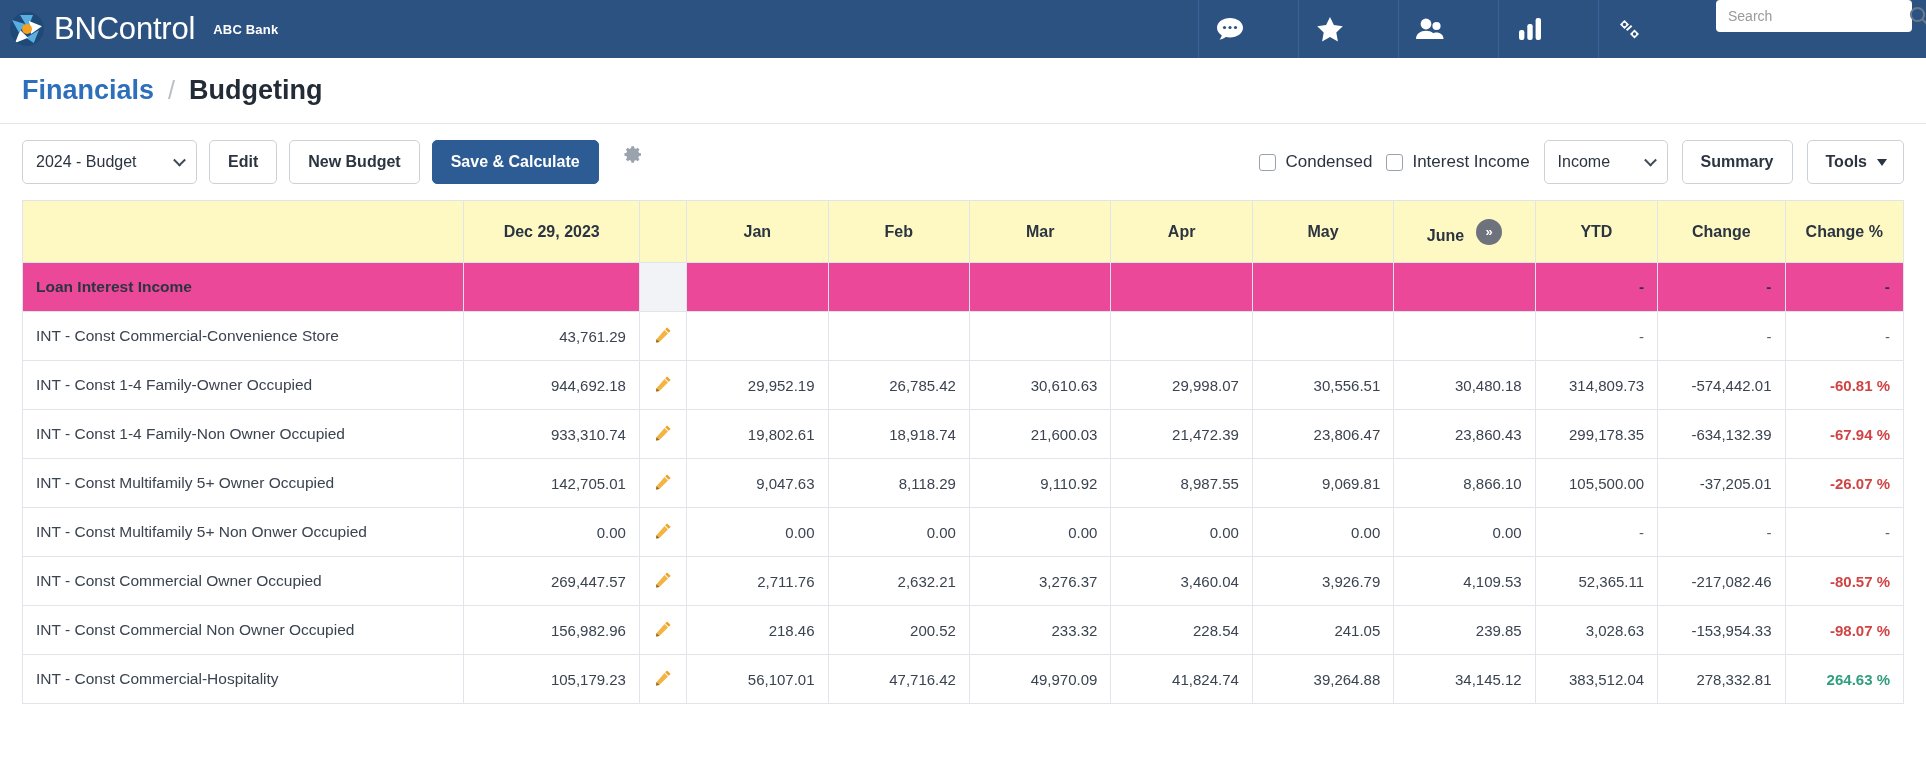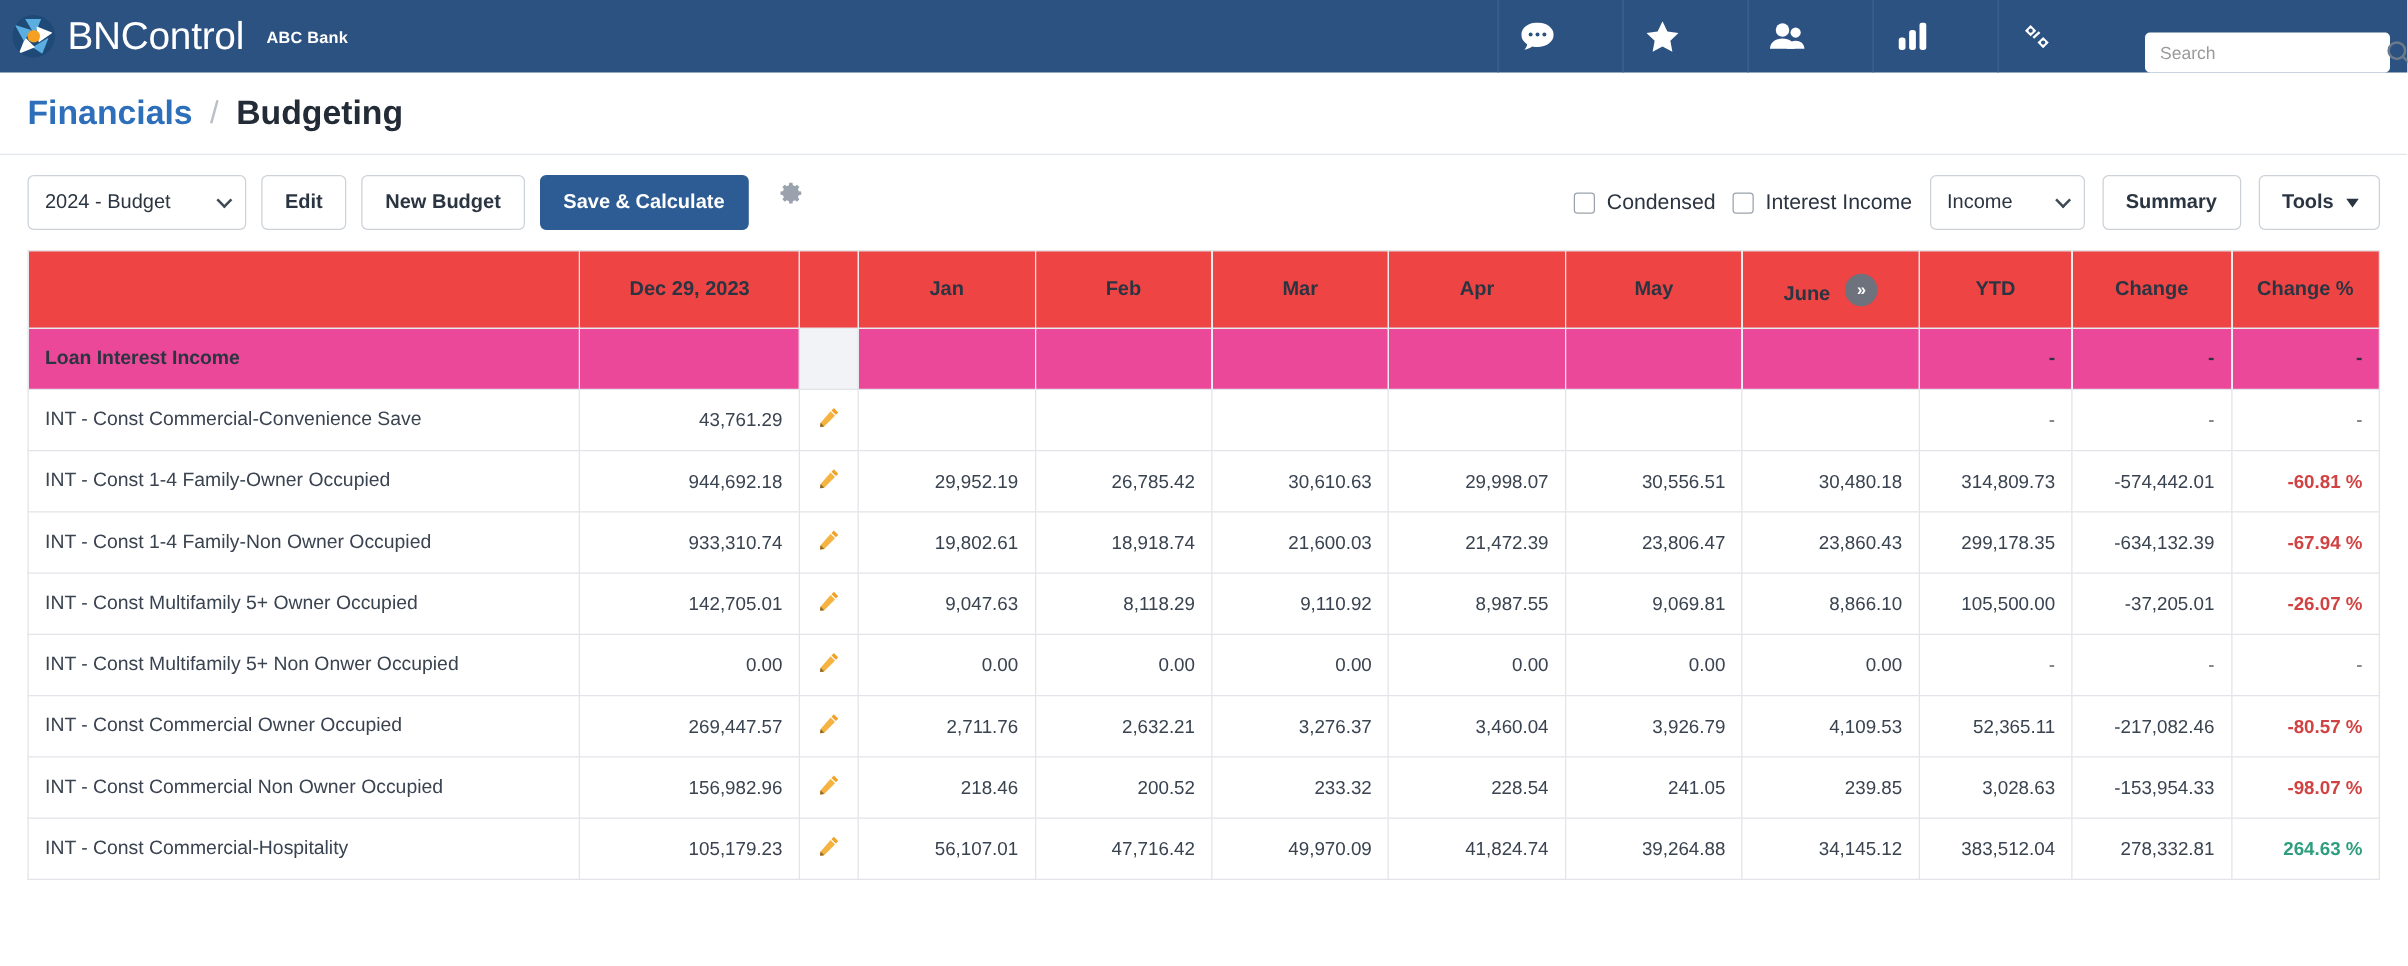--- a/index.html
+++ b/index.html
@@ -51,21 +51,21 @@
   .org-name {
     color: #ffffff;
     font-size: 13px;
     font-weight: bold;
     margin-left: 18px;
     letter-spacing: 0.2px;
   }
   .topbar-right {
     margin-left: auto;
     display: flex;
-    align-items: flex-end;
+    align-items: flex-start;
     height: 100%;
     gap: 38px;
   }
   .icon-btn {
     width: 62px; height: 58px;
     display: flex; align-items: center; justify-content: center;
     border-left: 1px solid #3a6397;
     color: #ffffff;
   }
   .icon-btn:last-of-type { border-right: 1px solid #3a6397; }
@@ -202,21 +202,21 @@
     color: #3a4350;
   }
   table.grid th, table.grid td {
     border: 1px solid #e1e4e8;
     height: 49px;
     padding: 0 13px;
     white-space: nowrap;
     overflow: hidden;
   }
   table.grid thead th {
-    background: #ef4444;
+    background: #fef9c3;
     font-weight: bold;
     font-size: 16px;
     color: #2b3441;
     text-align: center;
     height: 62px;
   }
   thead th.col-label { text-align: left; }
   .num { text-align: right; }
   .cell-label { text-align: left; font-size: 15.5px; color: #3a4350; }
 
@@ -417,21 +417,21 @@
           <td class="num"></td>
           <td class="num"></td>
           <td class="num"></td>
           <td class="num"></td>
           <td class="num"></td>
           <td class="num dash">-</td>
           <td class="num dash">-</td>
           <td class="num dash">-</td>
         </tr>
         <tr class="rowline">
-          <td class="cell-label">INT - Const Commercial-Convenience Save</td>
+          <td class="cell-label">INT - Const Commercial-Convenience Store</td>
           <td class="num">43,761.29</td>
           <td class="pencil"><span class="pencil-icon"><svg width="20" height="20" viewBox="0 0 20 20" fill="none">
                 <path d="M14.1 2.4l3.5 3.5-1.9 1.9-3.5-3.5z" fill="#f0a227"></path>
                 <path d="M11.5 5l3.5 3.5-8.6 8.6L3 17.6l.5-3.4z" fill="#f5b342"></path>
                 <path d="M3.5 14.2L6.4 17.1 3 17.6z" fill="#8a6a30"></path>
               </svg></span></td>
           <td class="num editable"></td>
           <td class="num editable"></td>
           <td class="num editable"></td>
           <td class="num editable"></td>

